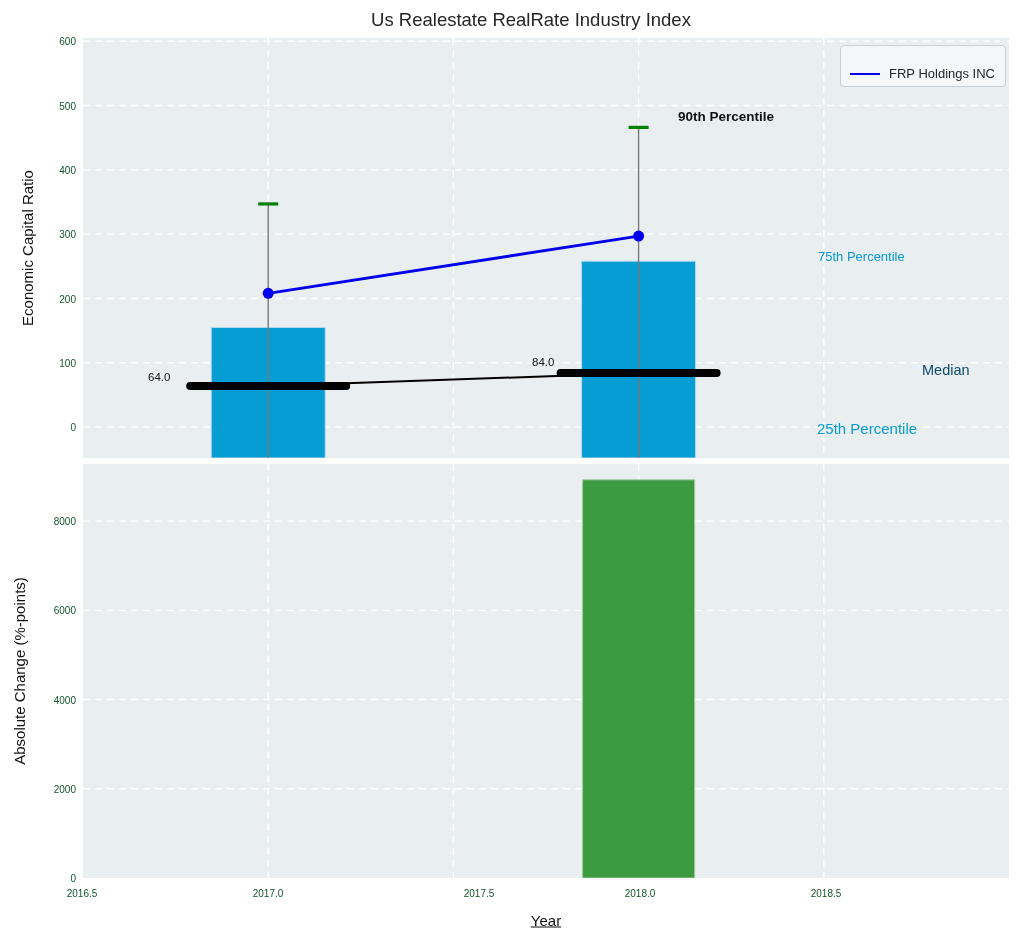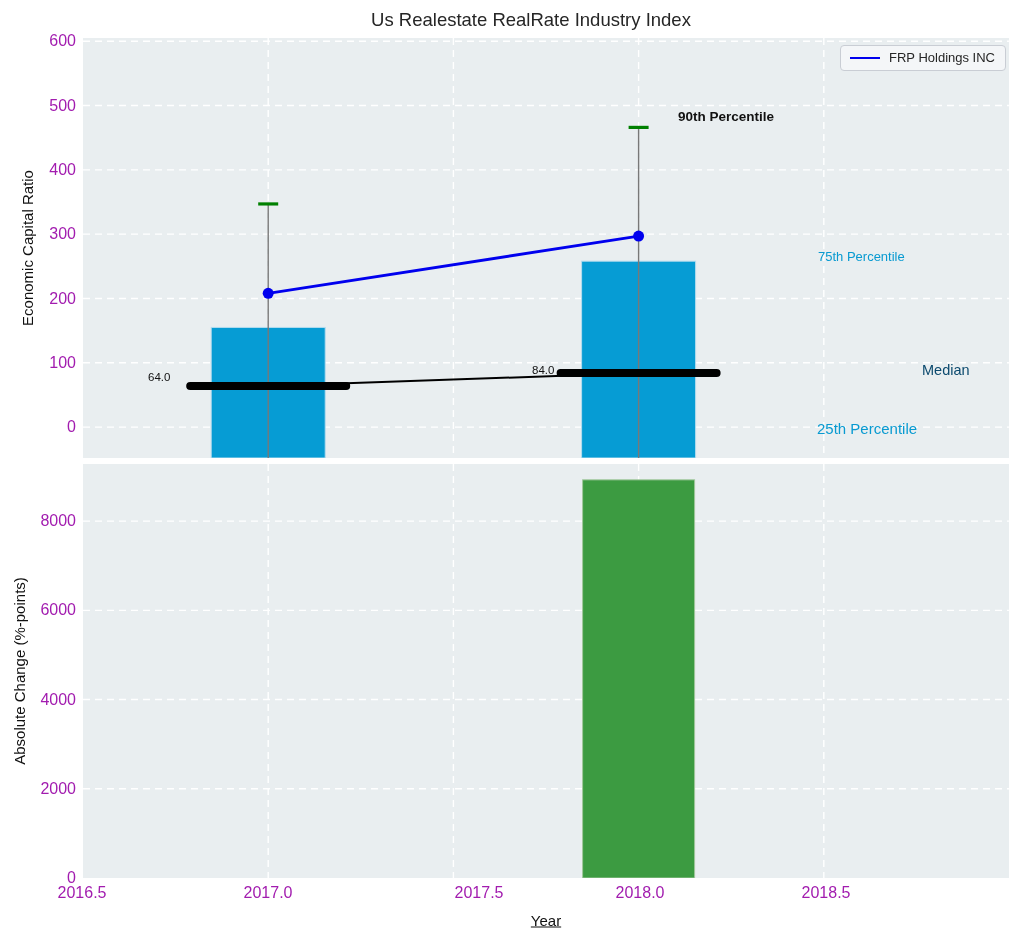--- a/index.html
+++ b/index.html
@@ -5,36 +5,36 @@
   html,body{margin:0;padding:0;background:#ffffff;}
   .fig{position:relative;width:1020px;height:940px;background:#ffffff;
        font-family:"Liberation Sans", sans-serif;overflow:hidden;}
   .title{position:absolute;left:531px;top:20px;transform:translate(-50%,-50%);
          font-size:18.5px;color:#262626;white-space:nowrap;}
   .axes{position:absolute;background:#e9eef0;}
   .axes-top{left:83px;top:38px;width:926px;height:420px;}
   .axes-bottom{left:83px;top:464px;width:926px;height:414px;}
   .axes svg{position:absolute;left:0;top:0;display:block;}
   .grid{stroke:#ffffff;stroke-width:1.4;stroke-dasharray:7 5;fill:none;}
-  .ytick,.xtick{position:absolute;font-size:16px;color:#a21caf;}
+  .ytick,.xtick{position:absolute;font-size:10px;color:#14532d;}
   .ytick{left:30px;width:46px;text-align:right;transform:translateY(-50%);}
   .xtick{top:893px;transform:translate(-50%,-50%);}
   .axis-label{position:absolute;font-size:15px;color:#111111;white-space:nowrap;}
   .ylabel{transform:translate(-50%,-50%) rotate(-90deg);}
   .xlabel{transform:translate(-50%,-50%);text-decoration:underline;}
   .ann{position:absolute;white-space:nowrap;}
   .ann-90{left:595px;top:71px;font-size:13.5px;color:#111111;font-weight:bold;}
   .ann-75{left:735px;top:211px;font-size:13px;}
   .ann-median{left:799px;top:324px;font-size:14.5px;color:#0c4a6e;margin-left:40px;}
   .ann-25{left:734px;top:382px;font-size:15px;}
   .vallabel{position:absolute;font-size:11.5px;color:#111111;white-space:nowrap;}
   .val-2017{left:65px;top:333px;}
-  .val-2018{left:437px;top:326px;padding-left:12px;}
+  .val-2018{left:437px;top:318px;padding-left:12px;}
   .legend{position:absolute;right:3px;top:7px;background:rgba(244,246,249,0.92);
-          border:1px solid #c9cdd4;border-radius:4px;padding:4px 10px 5px 9px;
+          border:1px solid #c9cdd4;border-radius:4px;padding:20px 10px 5px 9px;
           display:flex;align-items:center;}
   .legend-line{display:inline-block;width:30px;height:0;border-top:2.5px solid #0000ee;
                margin-right:9px;}
   .legend-label{font-size:13px;color:#262626;white-space:nowrap;}
 </style>
 </head>
 <body>
 
 <div class="fig">
 

